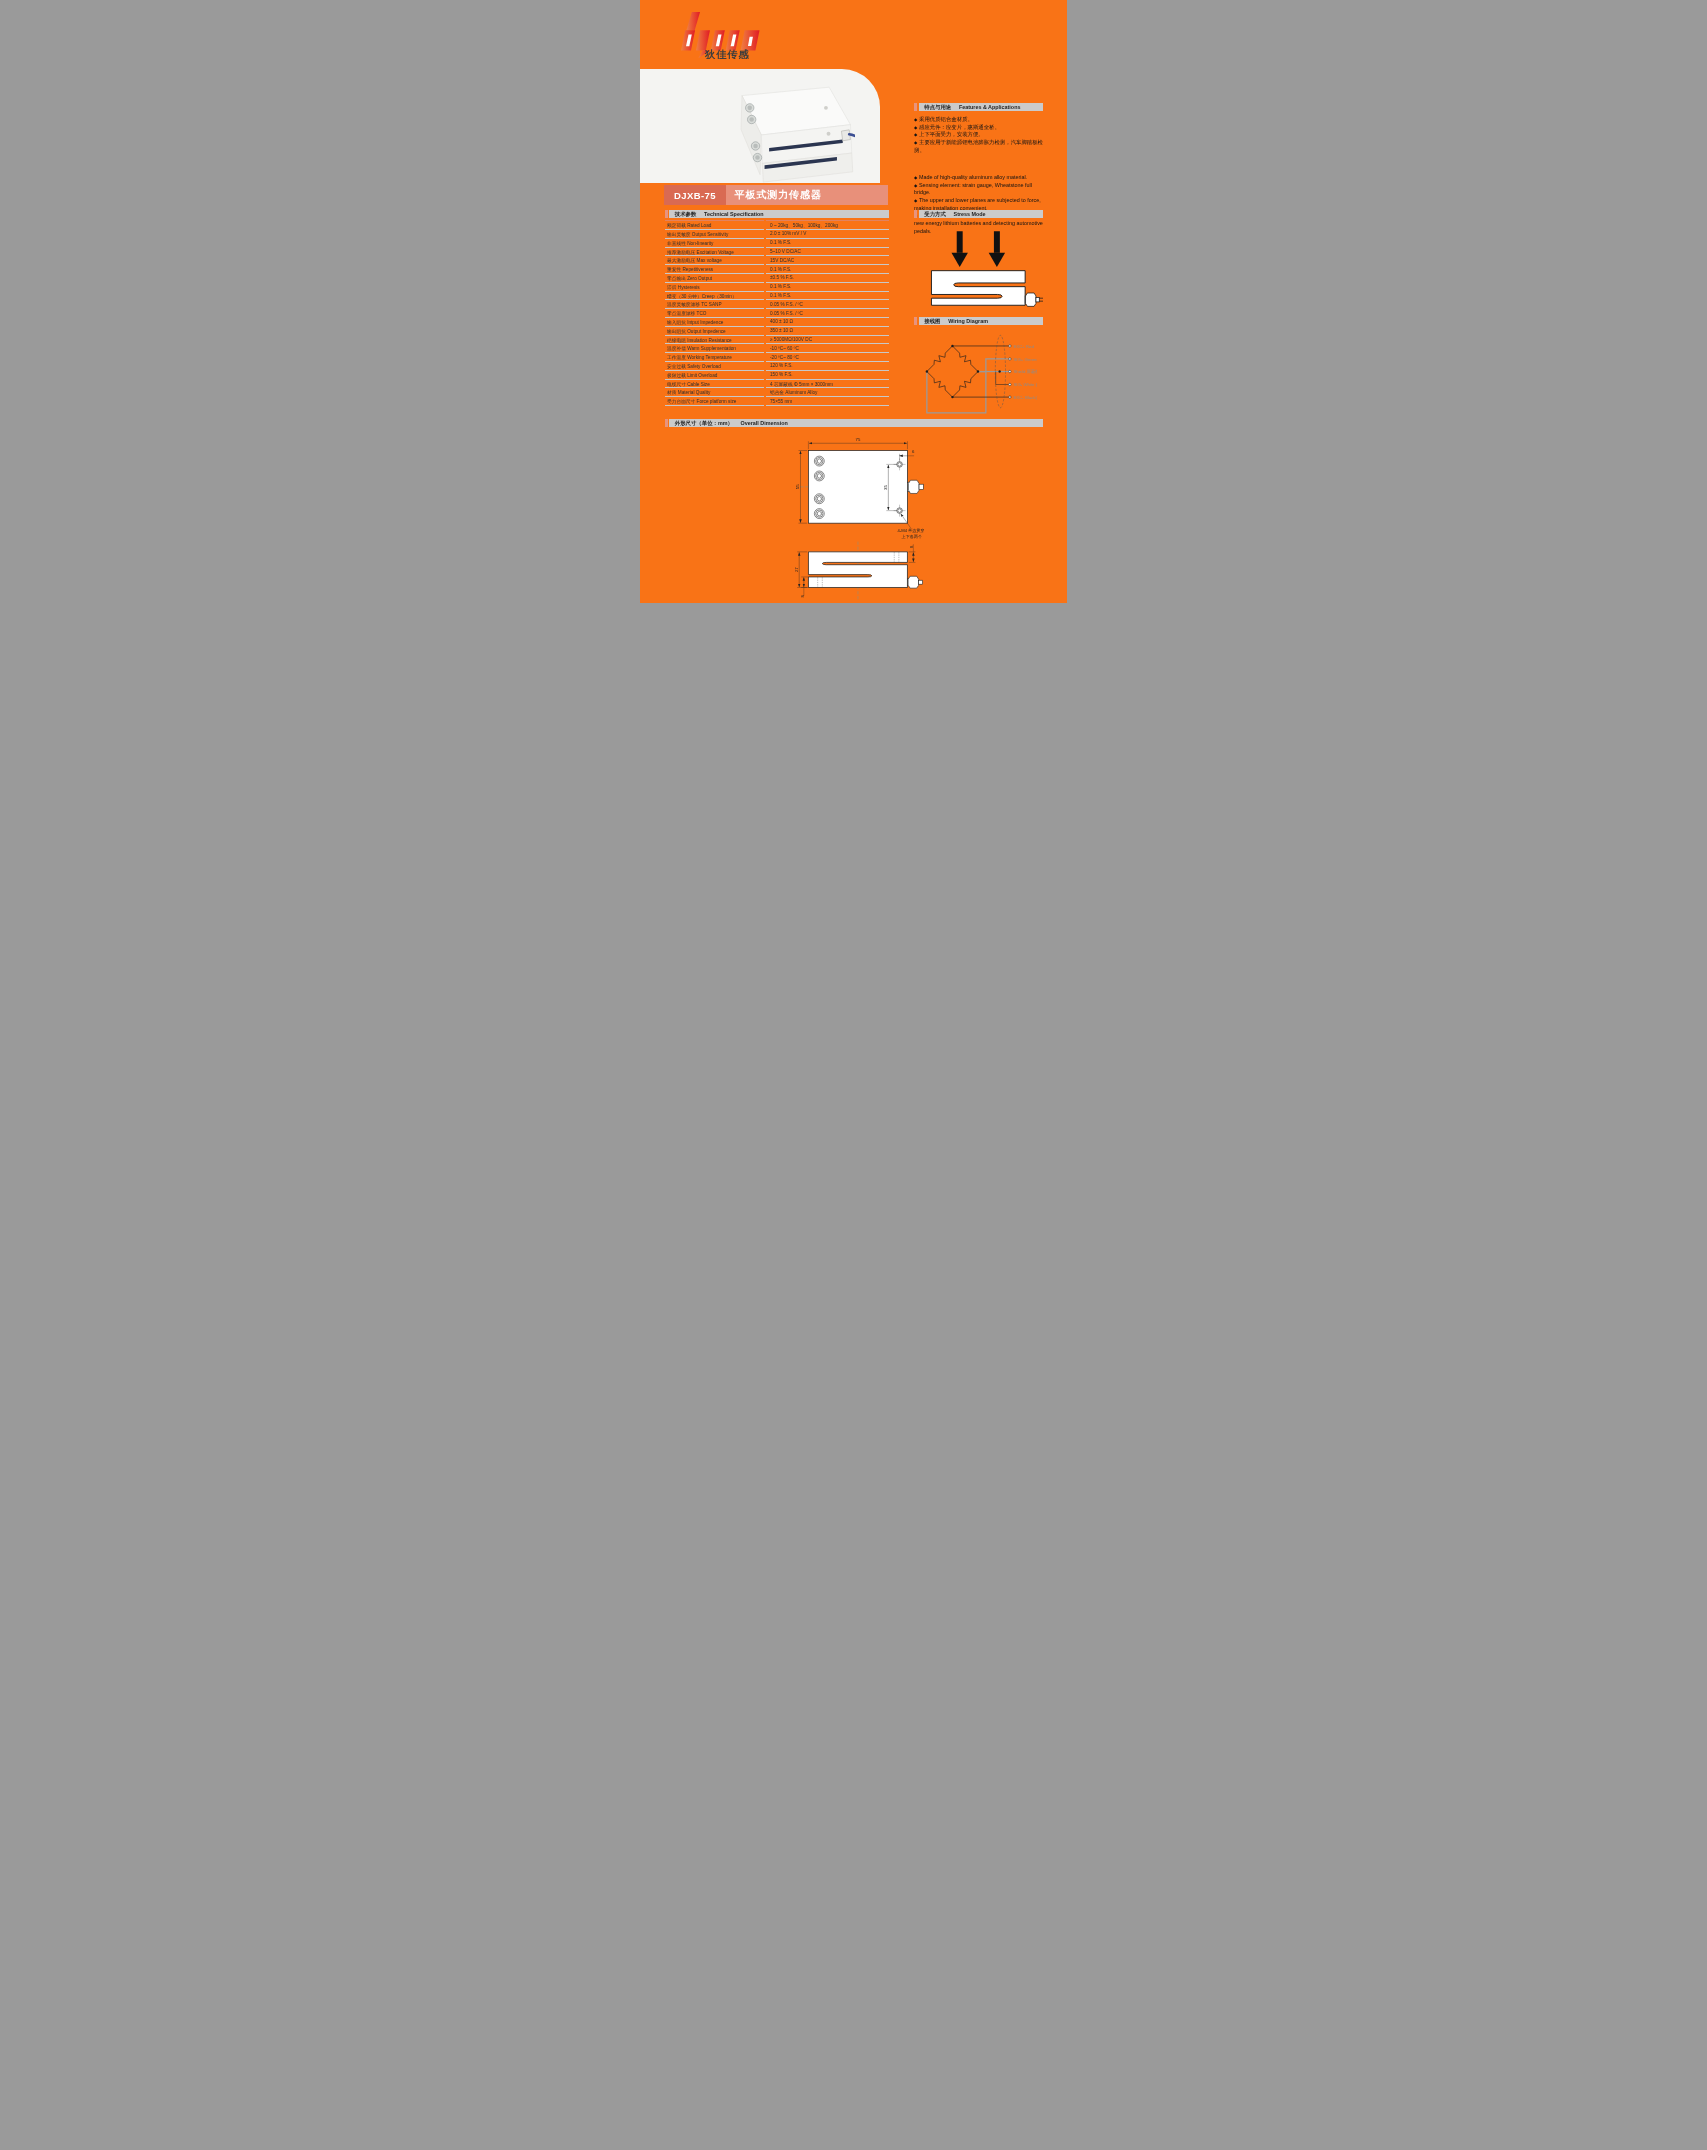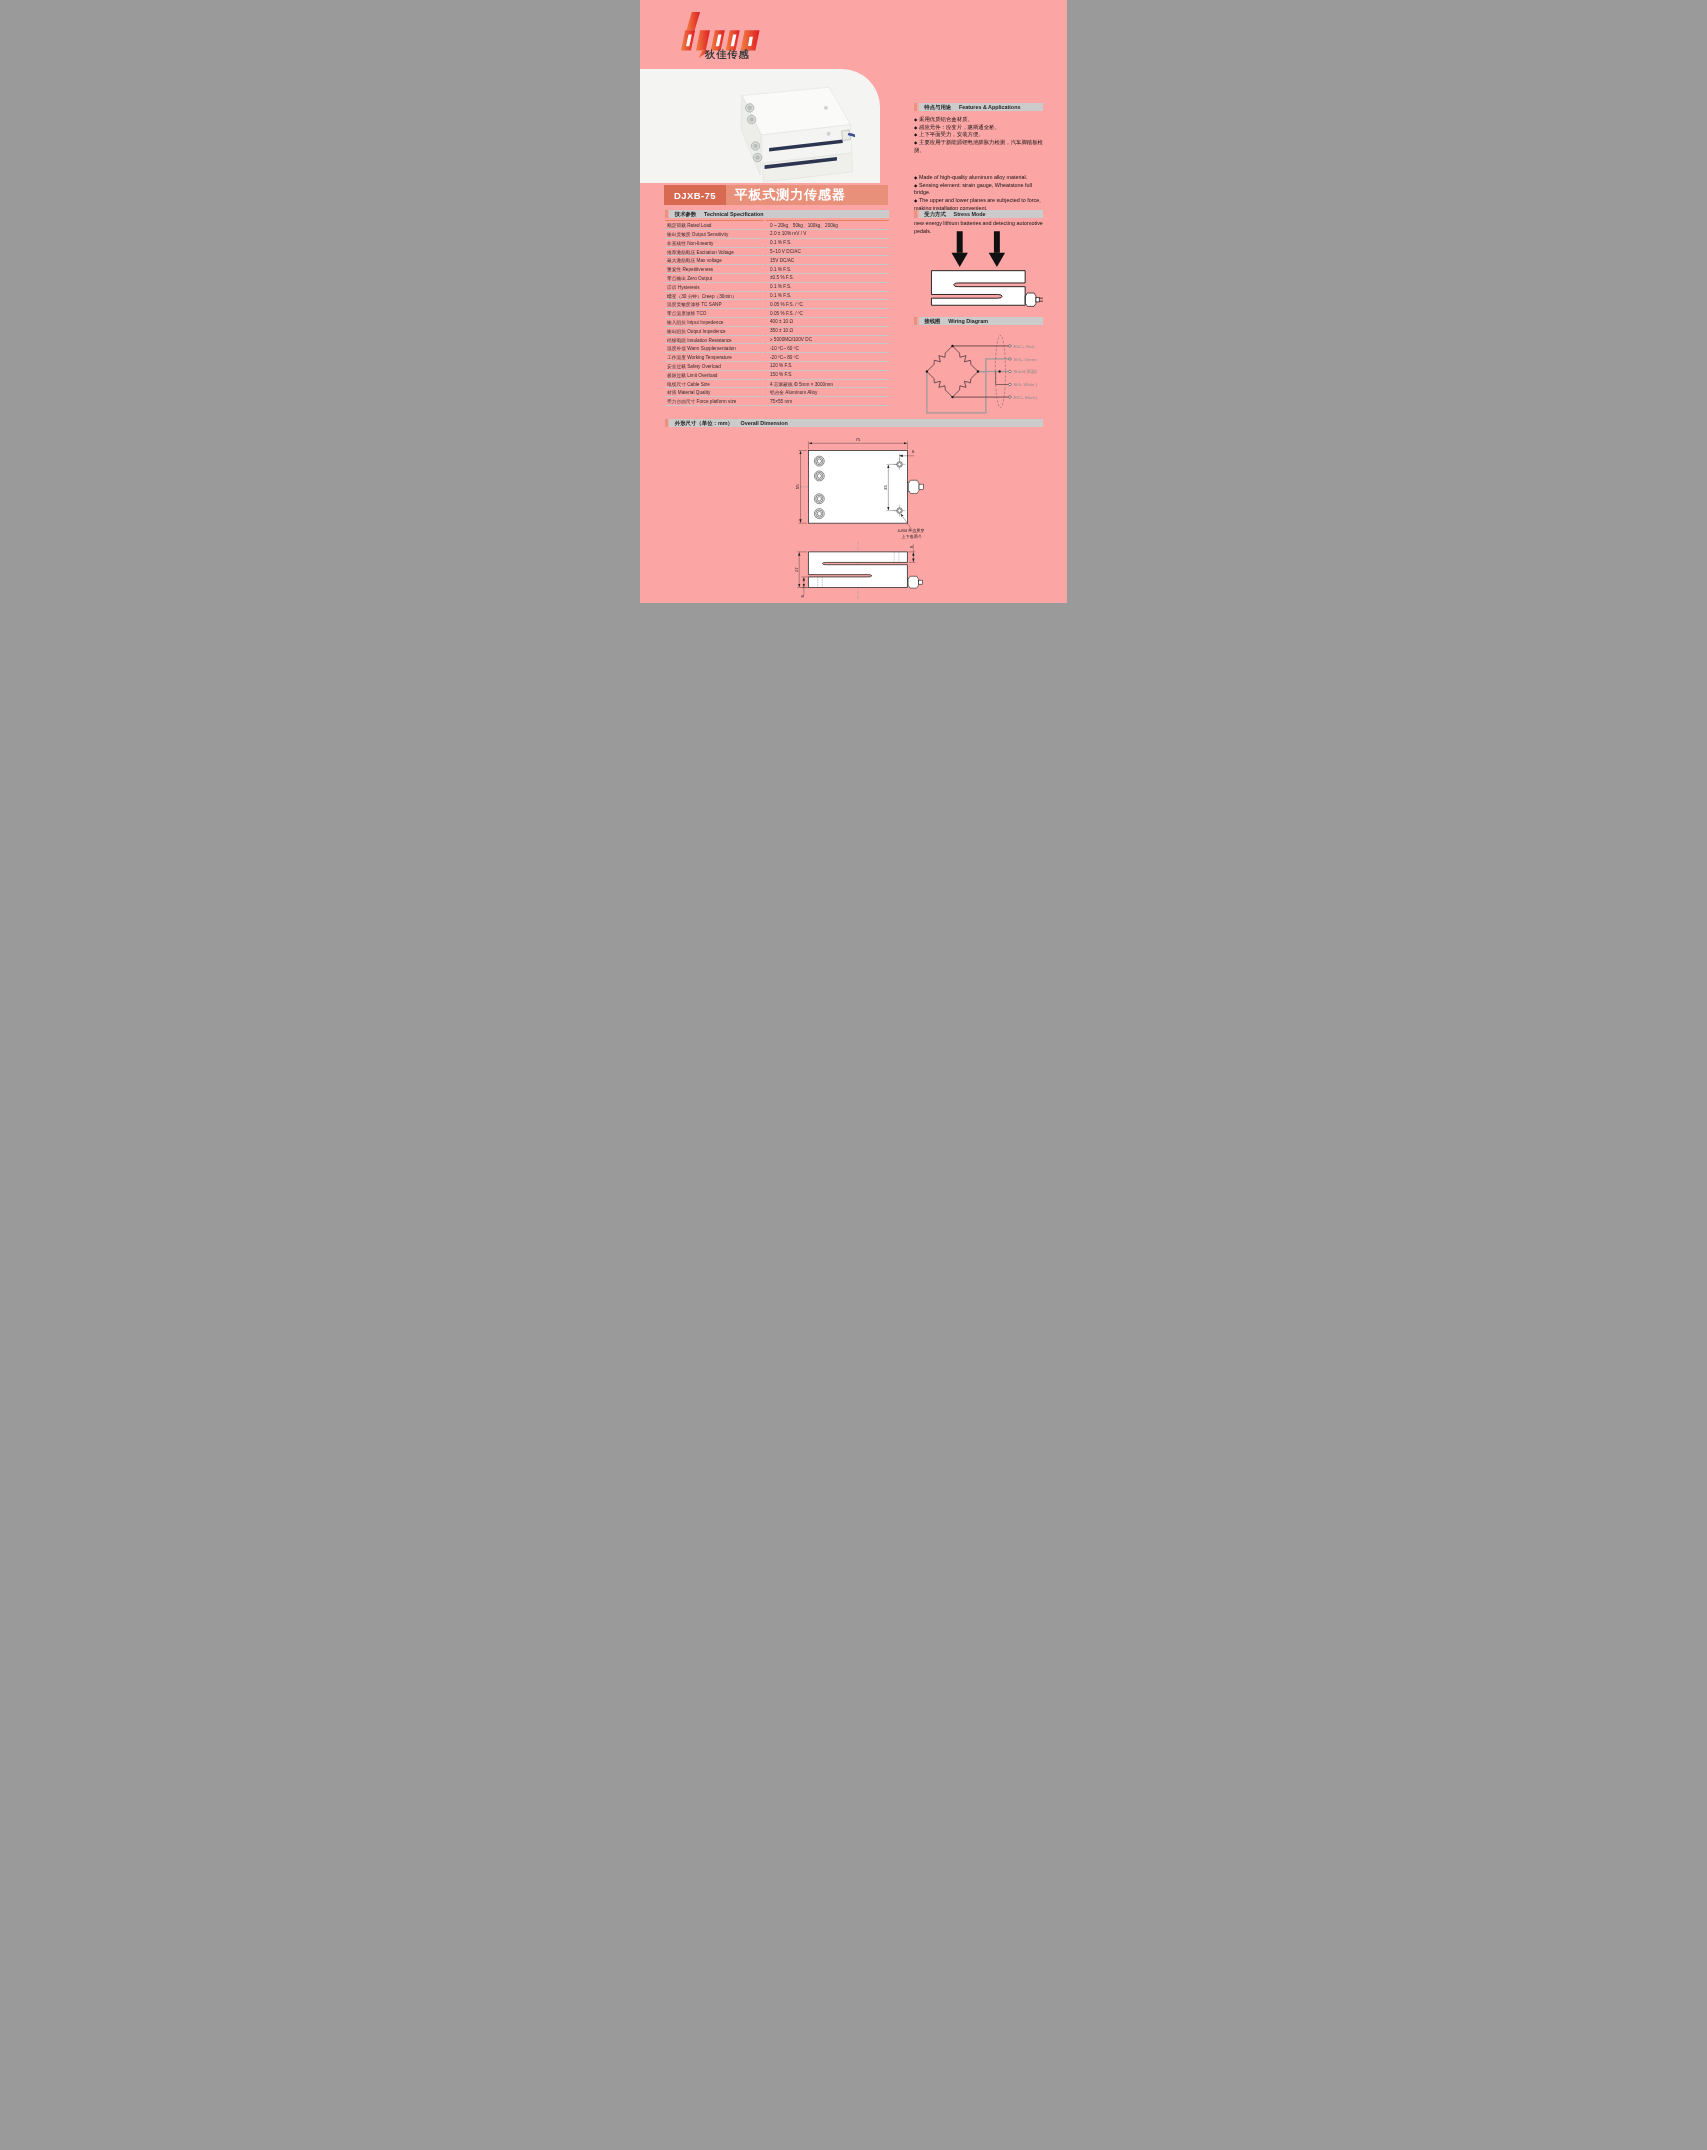--- a/index.html
+++ b/index.html
@@ -1,23 +1,23 @@
 <!DOCTYPE html>
 <html style="font-size:6.9px"><head>
 <meta charset="utf-8">
 <style>
   html,body{margin:0;padding:0;background:#9a9a9a;font-family:"Liberation Sans","DejaVu Sans",sans-serif;}
-  #page{position:relative;width:427px;height:603px;background:#fca5a5;margin:0 auto;overflow:hidden;}
+  #page{position:relative;width:427px;height:603px;background:#f97316;margin:0 auto;overflow:hidden;}
   .abs{position:absolute;}
   
   #photo-bg{left:0;top:69px;width:240px;height:114px;background:#f4f4f2;border-top-right-radius:38px;}
   
   #title-bar{left:24px;top:185px;width:224px;height:20px;display:flex;}
   #title-model{width:62px;background:#d96a52;color:#fff;font-weight:bold;font-size:9.5px;display:flex;align-items:center;justify-content:center;letter-spacing:0.4px;}
-  #title-name{flex:1;background:#e8907a;color:#fff;font-weight:bold;font-size:13px;display:flex;align-items:center;padding-left:8.6px;letter-spacing:0.9px;}
+  #title-name{flex:1;background:#e8907a;color:#fff;font-weight:bold;font-size:10px;display:flex;align-items:center;padding-left:8.6px;letter-spacing:0.9px;}
   
   .sec-head{display:flex;gap:1.3px;height:8.2px;}
   .sec-head .sq{width:3.4px;background:#e8937d;}
   .sec-head .bar{flex:1;background:#cbcbcb;display:flex;align-items:center;padding-left:5.6px;font-weight:bold;font-size:5.4px;color:#1f1f1f;white-space:nowrap;}
   .sec-head .cn{margin-right:7.7px;}
   
   .feat{width:129px;font-size:5.4px;line-height:1.42;color:#141414;}
   .feat .li{margin:0;}
   .feat .dia{font-size:4.3px;margin-right:1.7px;}
   

